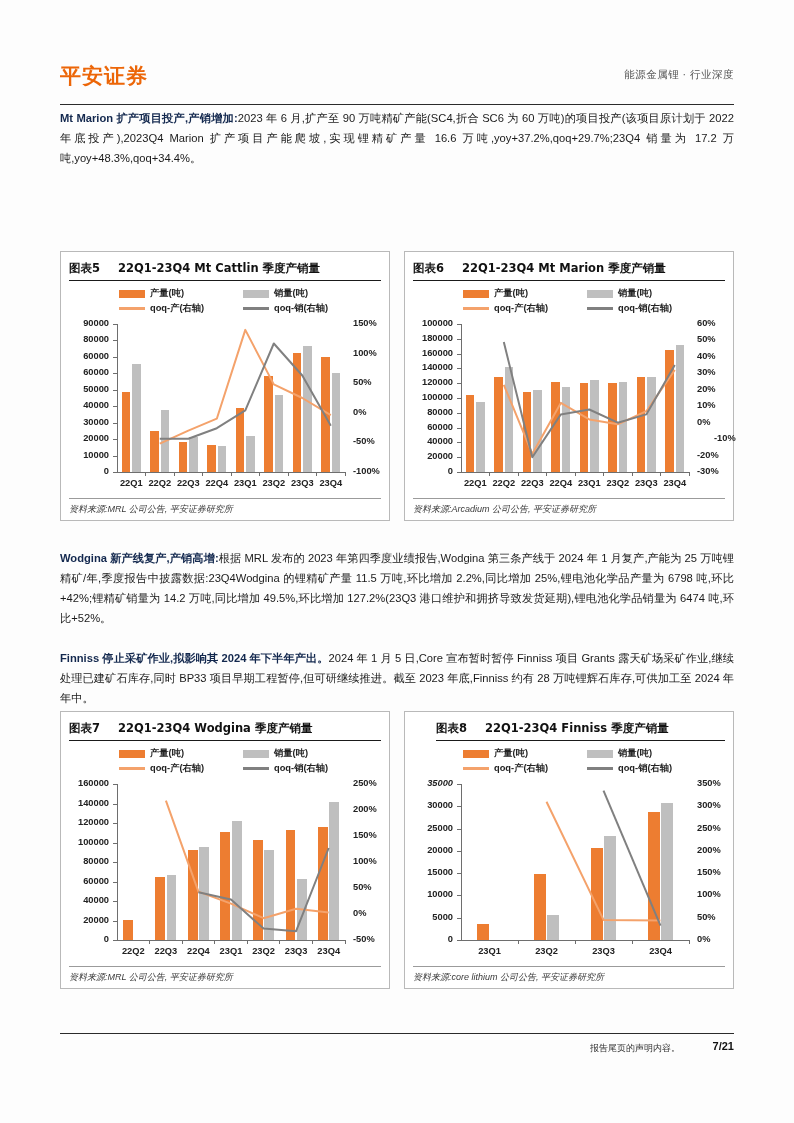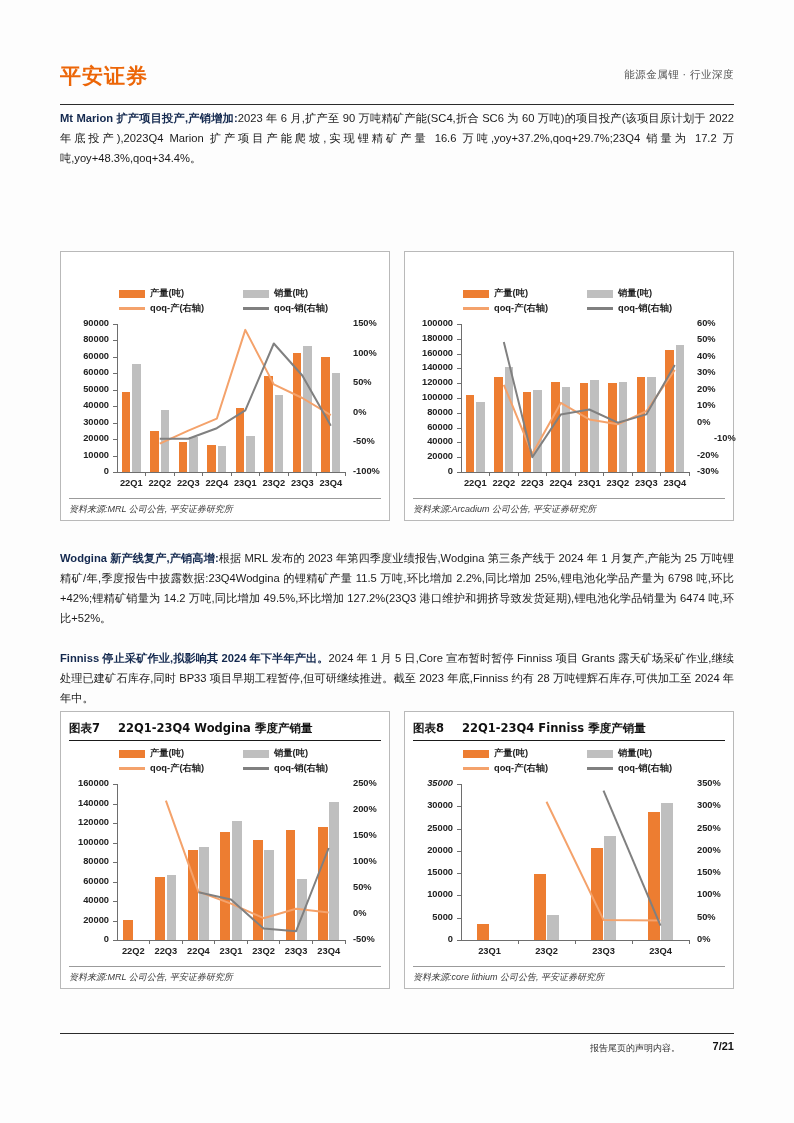--- a/index.html
+++ b/index.html
@@ -103,20 +103,24 @@
     <div class="header-right">能源金属锂 · 行业深度</div>
   </div>
   <div class="header-rule"></div>
 
   <div class="para" style="top:108px;">
     <b>Mt Marion 扩产项目投产,产销增加:</b><span>2023 年 6 月,扩产至 90 万吨精矿产能(SC4,折合 SC6 为 60 万吨)的项目投产(该项目原计划于 2022 年底投产),2023Q4 Marion 扩产项目产能爬坡,实现锂精矿产量 16.6 万吨,yoy+37.2%,qoq+29.7%;23Q4 销量为 17.2 万吨,yoy+48.3%,qoq+34.4%。</span>
   </div>
 
 
   <div class="exhibit" style="left:60px; top:251px; width:330px; height:270px;">
+    <div class="ex-title">
+      <span class="ex-num">图表5</span>
+      <span>22Q1-23Q4 Mt Cattlin 季度产销量</span>
+    </div>
     <div class="chart-area" id="chart5">
         <div class="legend">
           <div class="lg">
             <span class="sw-bar" style="background: rgb(237, 125, 49);"></span>
             <span>产量(吨)</span>
           </div>
           <div class="lg">
             <span class="sw-bar" style="background: rgb(191, 191, 191);"></span>
             <span>销量(吨)</span>
           </div>
@@ -193,20 +197,24 @@
           <svg class="lines" width="328" height="180">
             <path d="M 98.8 127.6 L 127.3 114.6 L 155.8 102.7 L 184.3 13.9 L 212.8 68.4 L 241.3 82.0 L 269.8 99.2" fill="none" stroke="#F4A26B" stroke-width="2" stroke-linejoin="round"></path>
             <path d="M 98.8 122.8 L 127.3 122.8 L 155.8 112.2 L 184.3 94.4 L 212.8 27.5 L 241.3 59.5 L 269.8 109.8" fill="none" stroke="#808080" stroke-width="2" stroke-linejoin="round"></path>
           </svg>
         </div>
       </div>
     <div class="ex-src">资料来源:MRL 公司公告, 平安证券研究所</div>
   </div>
 
   <div class="exhibit" style="left:404px; top:251px; width:330px; height:270px;">
+    <div class="ex-title">
+      <span class="ex-num">图表6</span>
+      <span>22Q1-23Q4 Mt Marion 季度产销量</span>
+    </div>
     <div class="chart-area" id="chart6">
         <div class="legend">
           <div class="lg">
             <span class="sw-bar" style="background: rgb(237, 125, 49);"></span>
             <span>产量(吨)</span>
           </div>
           <div class="lg">
             <span class="sw-bar" style="background: rgb(191, 191, 191);"></span>
             <span>销量(吨)</span>
           </div>
@@ -384,21 +392,21 @@
           <div class="tick" style="left: 283.5px; top: 164px; width: 1px; height: 4px;"></div>
           <svg class="lines" width="328" height="188">
             <path d="M 104.9 24.6 L 137.4 115.6 L 170.0 127.6 L 202.6 142.2 L 235.1 132.8 L 267.7 136.4" fill="none" stroke="#F4A26B" stroke-width="2" stroke-linejoin="round"></path>
             <path d="M 137.4 116.2 L 170.0 123.4 L 202.6 152.6 L 235.1 155.2 L 267.7 72.0" fill="none" stroke="#808080" stroke-width="2" stroke-linejoin="round"></path>
           </svg>
         </div>
       </div>
     <div class="ex-src">资料来源:MRL 公司公告, 平安证券研究所</div>
   </div>
 
-  <div class="exhibit" style="left:404px; top:711px; width:330px; height:278px;">
+  <div class="exhibit" style="left:404px; top:711px; width:330px; height:278px;padding-left:23px;">
     <div class="ex-title">
       <span class="ex-num">图表8</span>
       <span>22Q1-23Q4 Finniss 季度产销量</span>
     </div>
     <div class="chart-area" id="chart8">
         <div class="legend">
           <div class="lg">
             <span class="sw-bar" style="background: rgb(237, 125, 49);"></span>
             <span>产量(吨)</span>
           </div>

